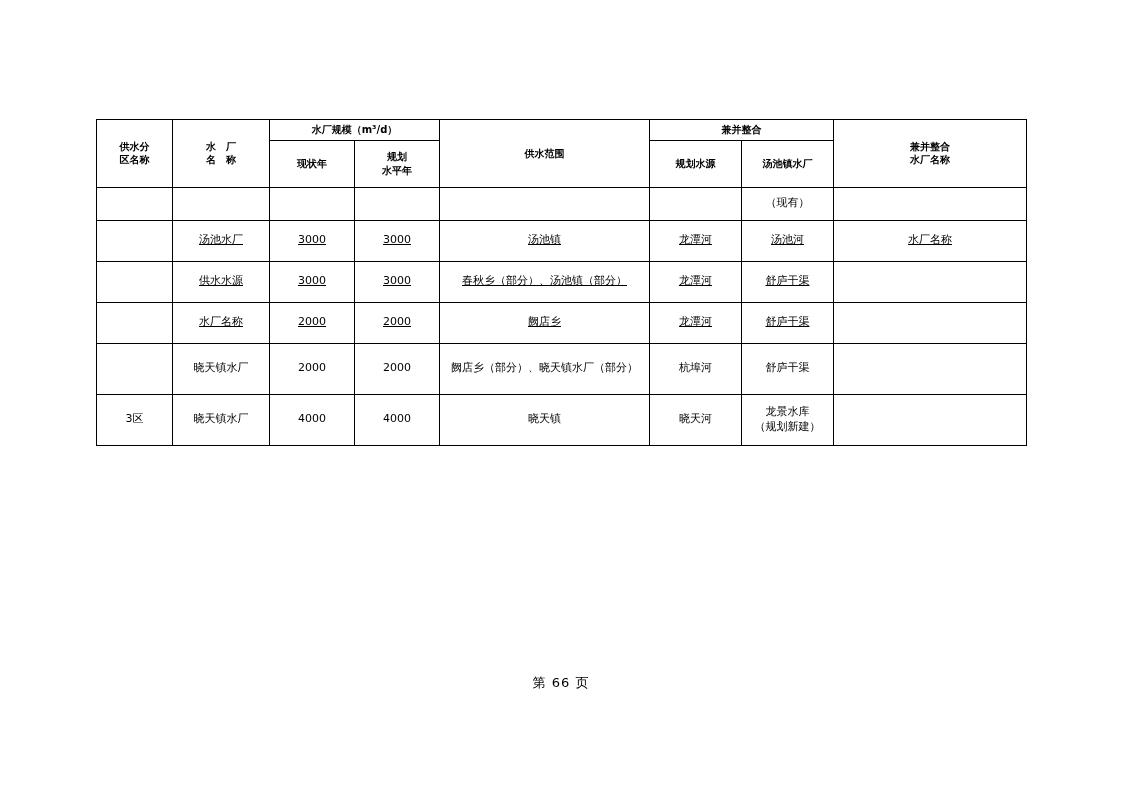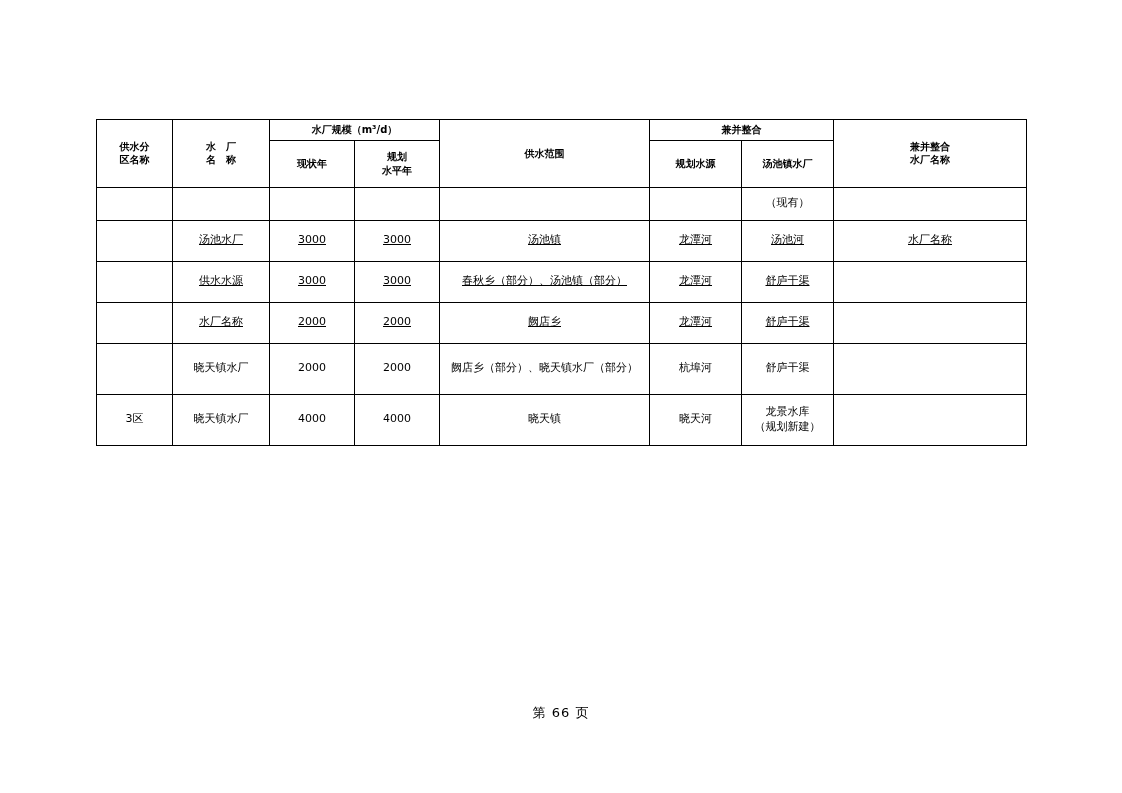--- a/index.html
+++ b/index.html
@@ -74,21 +74,21 @@
   .row-tall td {
     height: 34px;
     text-decoration: underline;
   }
   .row-xtall td {
     height: 44px;
   }
   .page-footer {
     position: absolute;
     left: 0;
-    top: 704px;
+    top: 674px;
     width: 1122px;
     text-align: center;
     font-size: 13px;
     letter-spacing: 1px;
   }
 </style>
 </head>
 <body>
 
 <div class="page">

